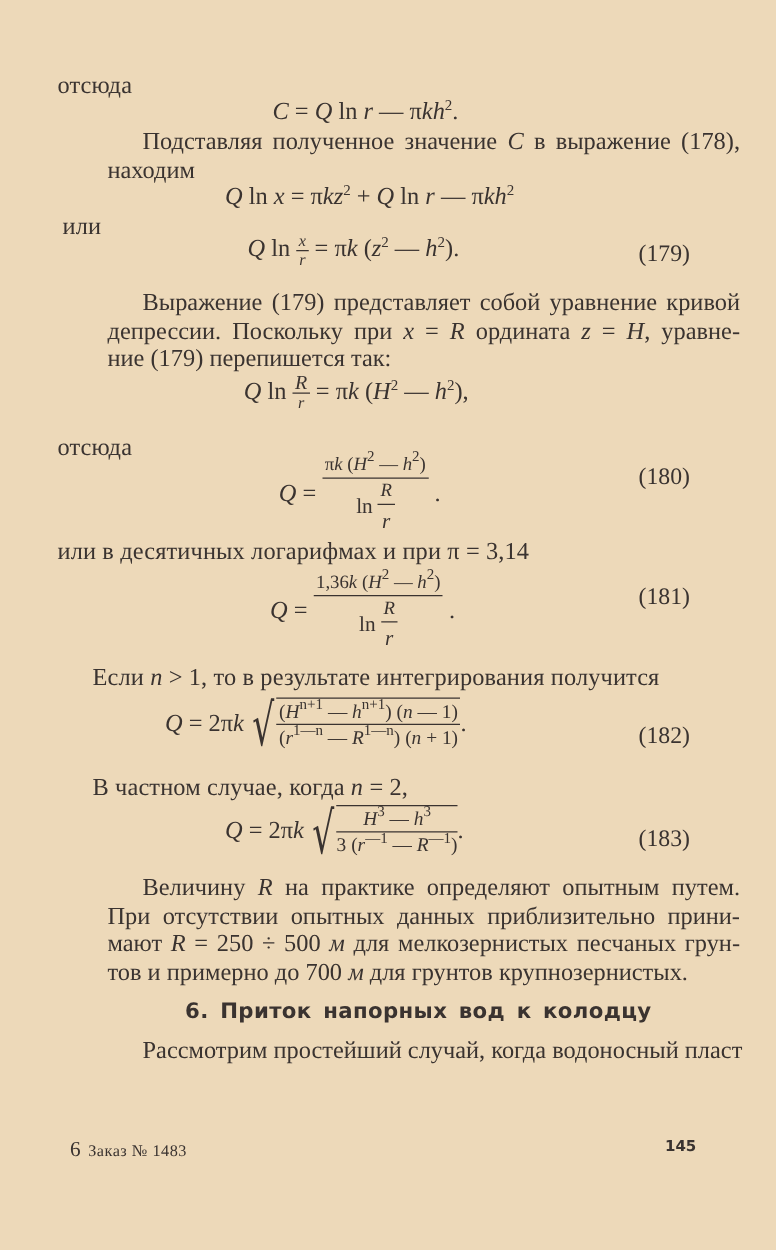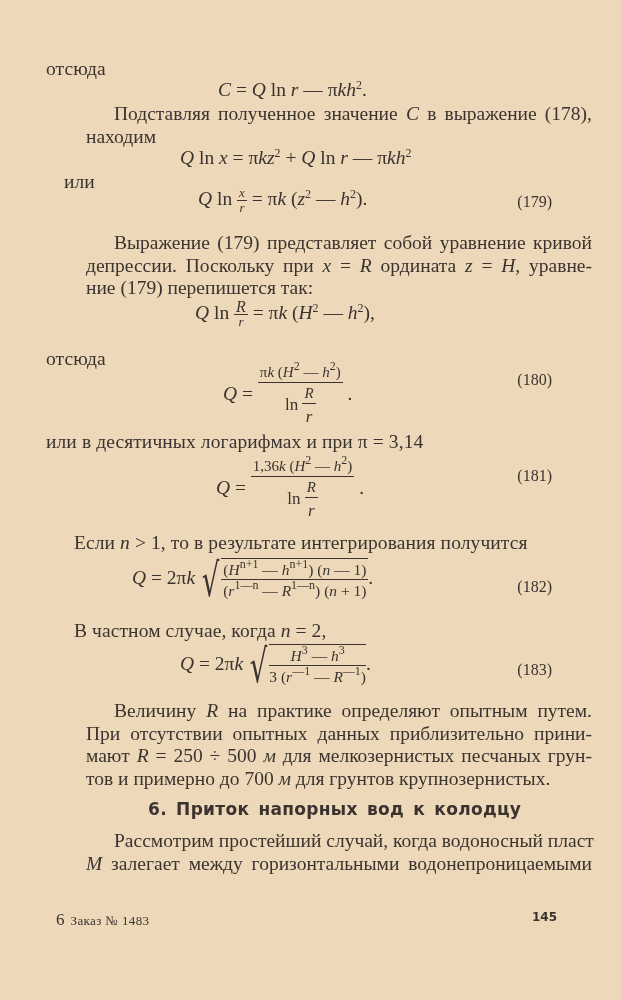--- a/index.html
+++ b/index.html
@@ -11,21 +11,21 @@
     position: relative;
   }
   .page { position: absolute; left: 0; top: 0; width: 621px; height: 1000px; }
   .txt { position: absolute; font-size: 19.5px; line-height: 22px; white-space: nowrap; letter-spacing: 0.1px; }
   .par { position: absolute; left: 46px; width: 506px; font-size: 19.5px; line-height: 22.5px; text-align: justify; margin-left: 40px; }
   .par .ln { display: block; text-align: justify; text-align-last: justify; height: 22.5px; white-space: nowrap; }
   .par .ln.last { text-align-last: left; }
   .ind { padding-left: 28px; }
   i, .it { font-style: italic; }
   .eq { position: absolute; font-size: 19.5px; line-height: 22px; white-space: nowrap; }
-  .eqno { position: absolute; right: 69px; font-size: 16px; }
+  .eqno { position: absolute; right: 69px; font-size: 19px; }
   sup { font-size: 12px; vertical-align: 7px; line-height: 0; }
   sub { font-size: 12px; vertical-align: -4px; line-height: 0; }
   .frac { display: inline-block; vertical-align: middle; text-align: center; }
   .frac .num { display: block; border-bottom: 1px solid #3a3330; padding: 0 2px; font-size: 15px; line-height: 18px; }
   .frac .den { display: block; font-size: 15px; line-height: 18px; }
   .frac.small .num, .frac.small .den { font-size: 13px; line-height: 14px; }
   .frac.big .num { font-size: 15px; line-height: 20px; }
   .frac.big .den { font-size: 17px; line-height: 26px; }
   .sqrt { display: inline-block; vertical-align: middle; position: relative; }
   .sqrt .rad { display: inline-block; font-size: 46px; line-height: 48px; vertical-align: middle; transform: scaleX(0.6); margin: 0 -4px; font-family: "DejaVu Serif", serif; }
@@ -48,21 +48,21 @@
 
   <div class="par" style="top:103px;">
     <span class="ln ind">Подставляя полученное значение <i>C</i> в выражение (178),</span>
     <span class="ln last">находим</span>
   </div>
 
   <div class="eq" style="left:180px; top:147px;">
     <i>Q</i> ln <i>x</i> = π<i>kz</i><sup>2</sup> + <i>Q</i> ln <i>r</i> — π<i>kh</i><sup>2</sup>
   </div>
 
-  <div class="txt" style="left:64px; top:171px;">или</div>
+  <div class="txt" style="left:50px; top:171px;">или</div>
 
   <div class="eq" style="left:198px; top:186px;">
     <i>Q</i> ln <span class="frac small"><span class="num"><i>x</i></span><span class="den"><i>r</i></span></span> = π<i>k</i> (<i>z</i><sup>2</sup> — <i>h</i><sup>2</sup>).
   </div>
   <div class="eqno" style="top:193px;">(179)</div>
 
   <div class="par" style="top:232px;">
     <span class="ln ind">Выражение (179) представляет собой уравнение кривой</span>
     <span class="ln">депрессии. Поскольку при <i>x</i> = <i>R</i> ордината <i>z</i> = <i>H</i>, уравне-</span>
     <span class="ln last">ние (179) перепишется так:</span>
@@ -110,21 +110,20 @@
     <span class="ln ind">Величину <i>R</i> на практике определяют опытным путем.</span>
     <span class="ln">При отсутствии опытных данных приблизительно прини-</span>
     <span class="ln">мают <i>R</i> = 250 ÷ 500 <i>м</i> для мелкозернистых песчаных грун-</span>
     <span class="ln last">тов и примерно до 700 <i>м</i> для грунтов крупнозернистых.</span>
   </div>
 
   <div class="heading">6. Приток напорных вод к колодцу</div>
 
   <div class="par" style="top:830px;">
     <span class="ln ind">Рассмотрим простейший случай, когда водоносный пласт</span>
-    <span class="ln"><i>M</i> залегает между горизонтальными водонепроницаемыми</span>
   </div>
 
   <div class="footer-left">
     <span>6</span><span class="order">Заказ № 1483</span>
   </div>
   <div class="footer-right">145</div>
 
 </div>
 
 </body></html>

